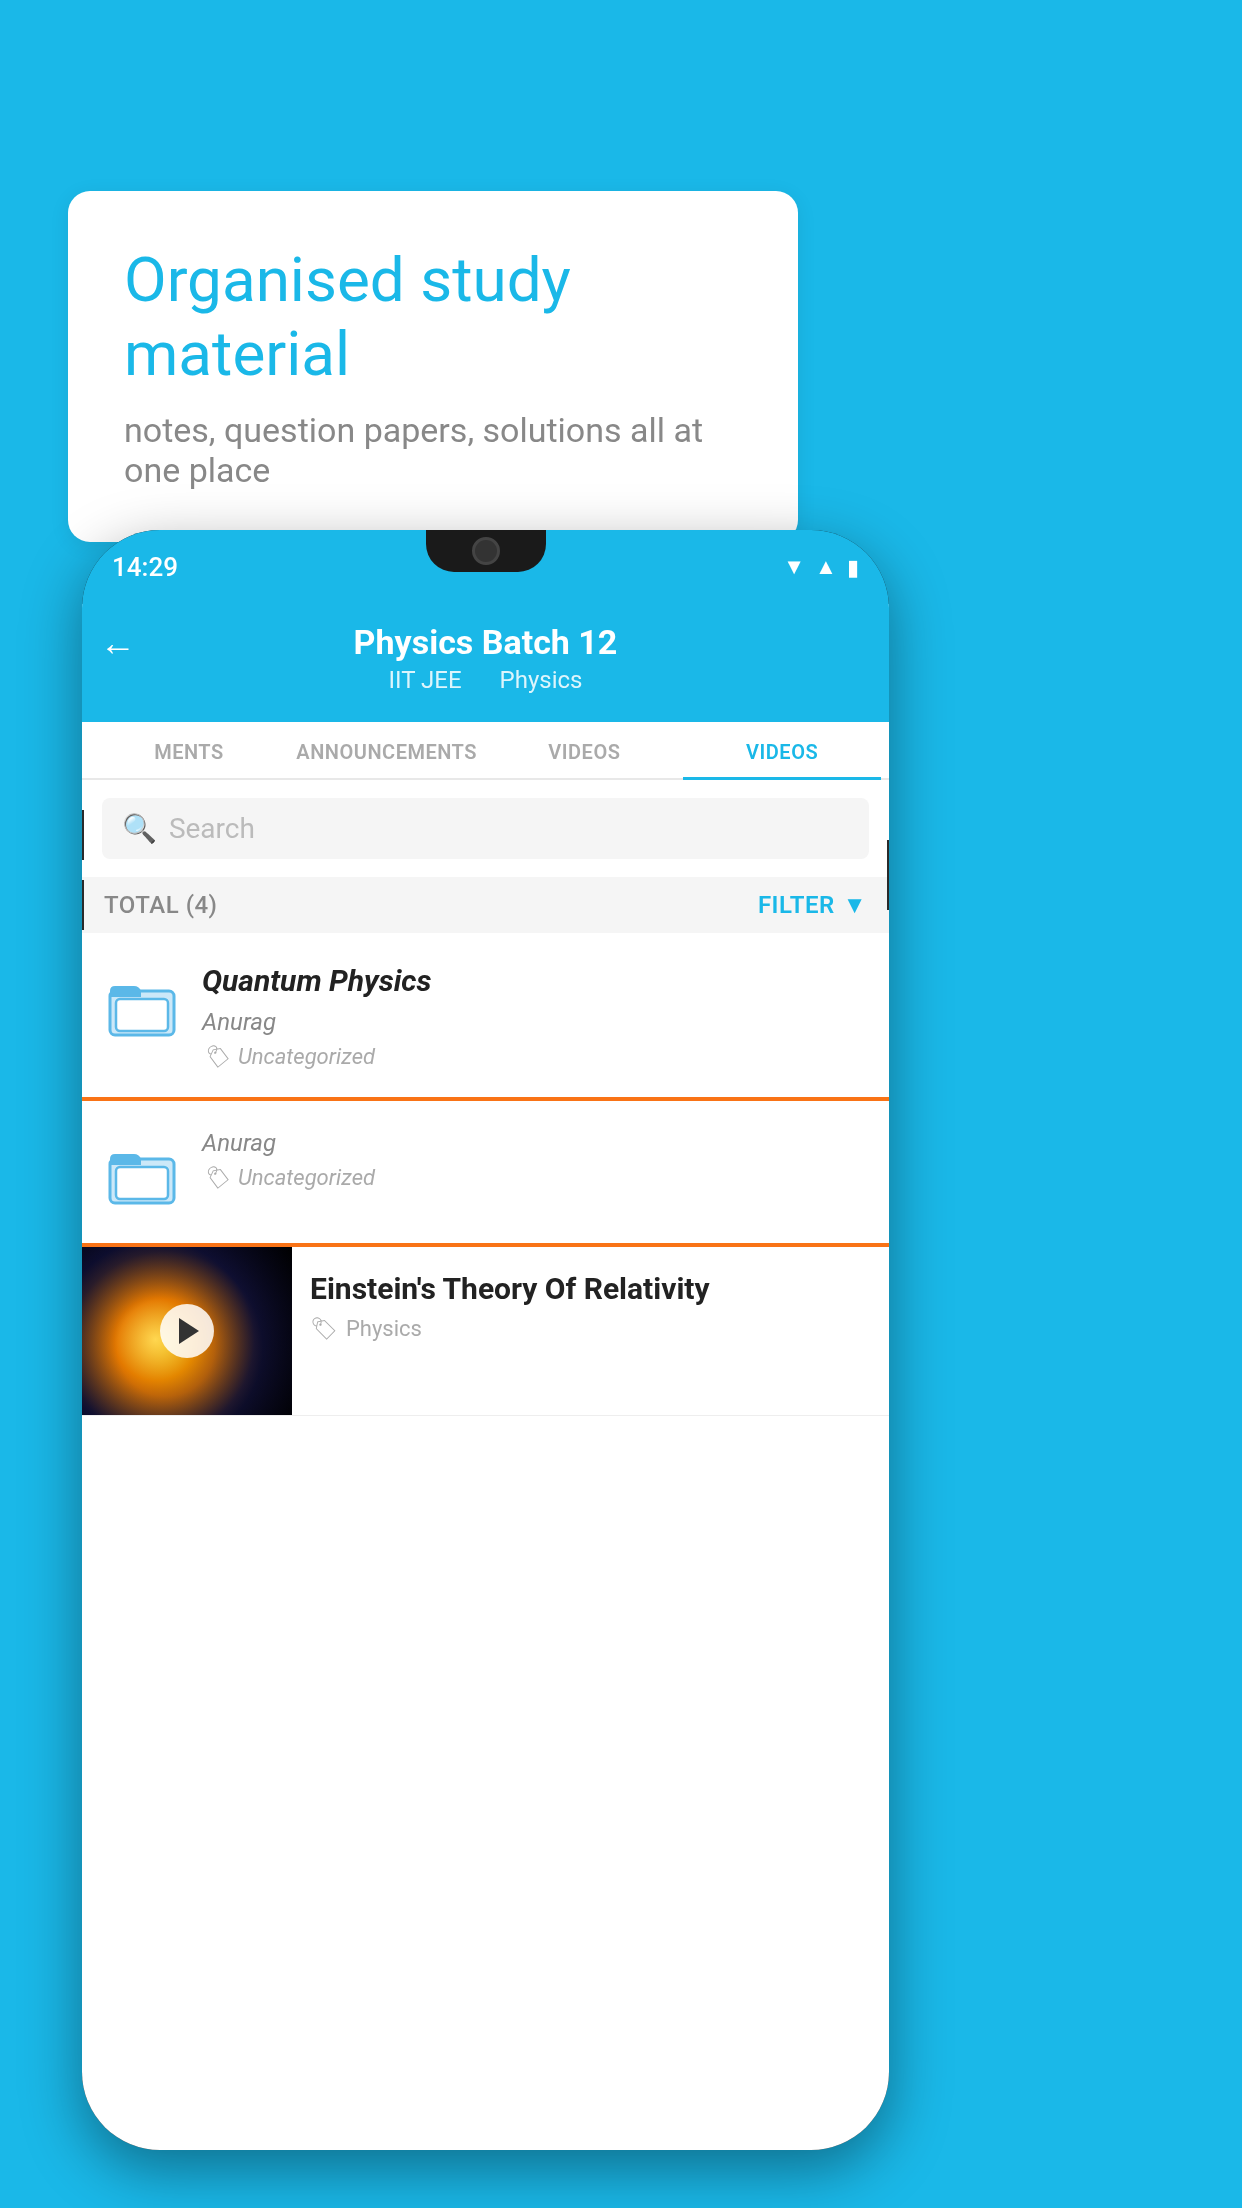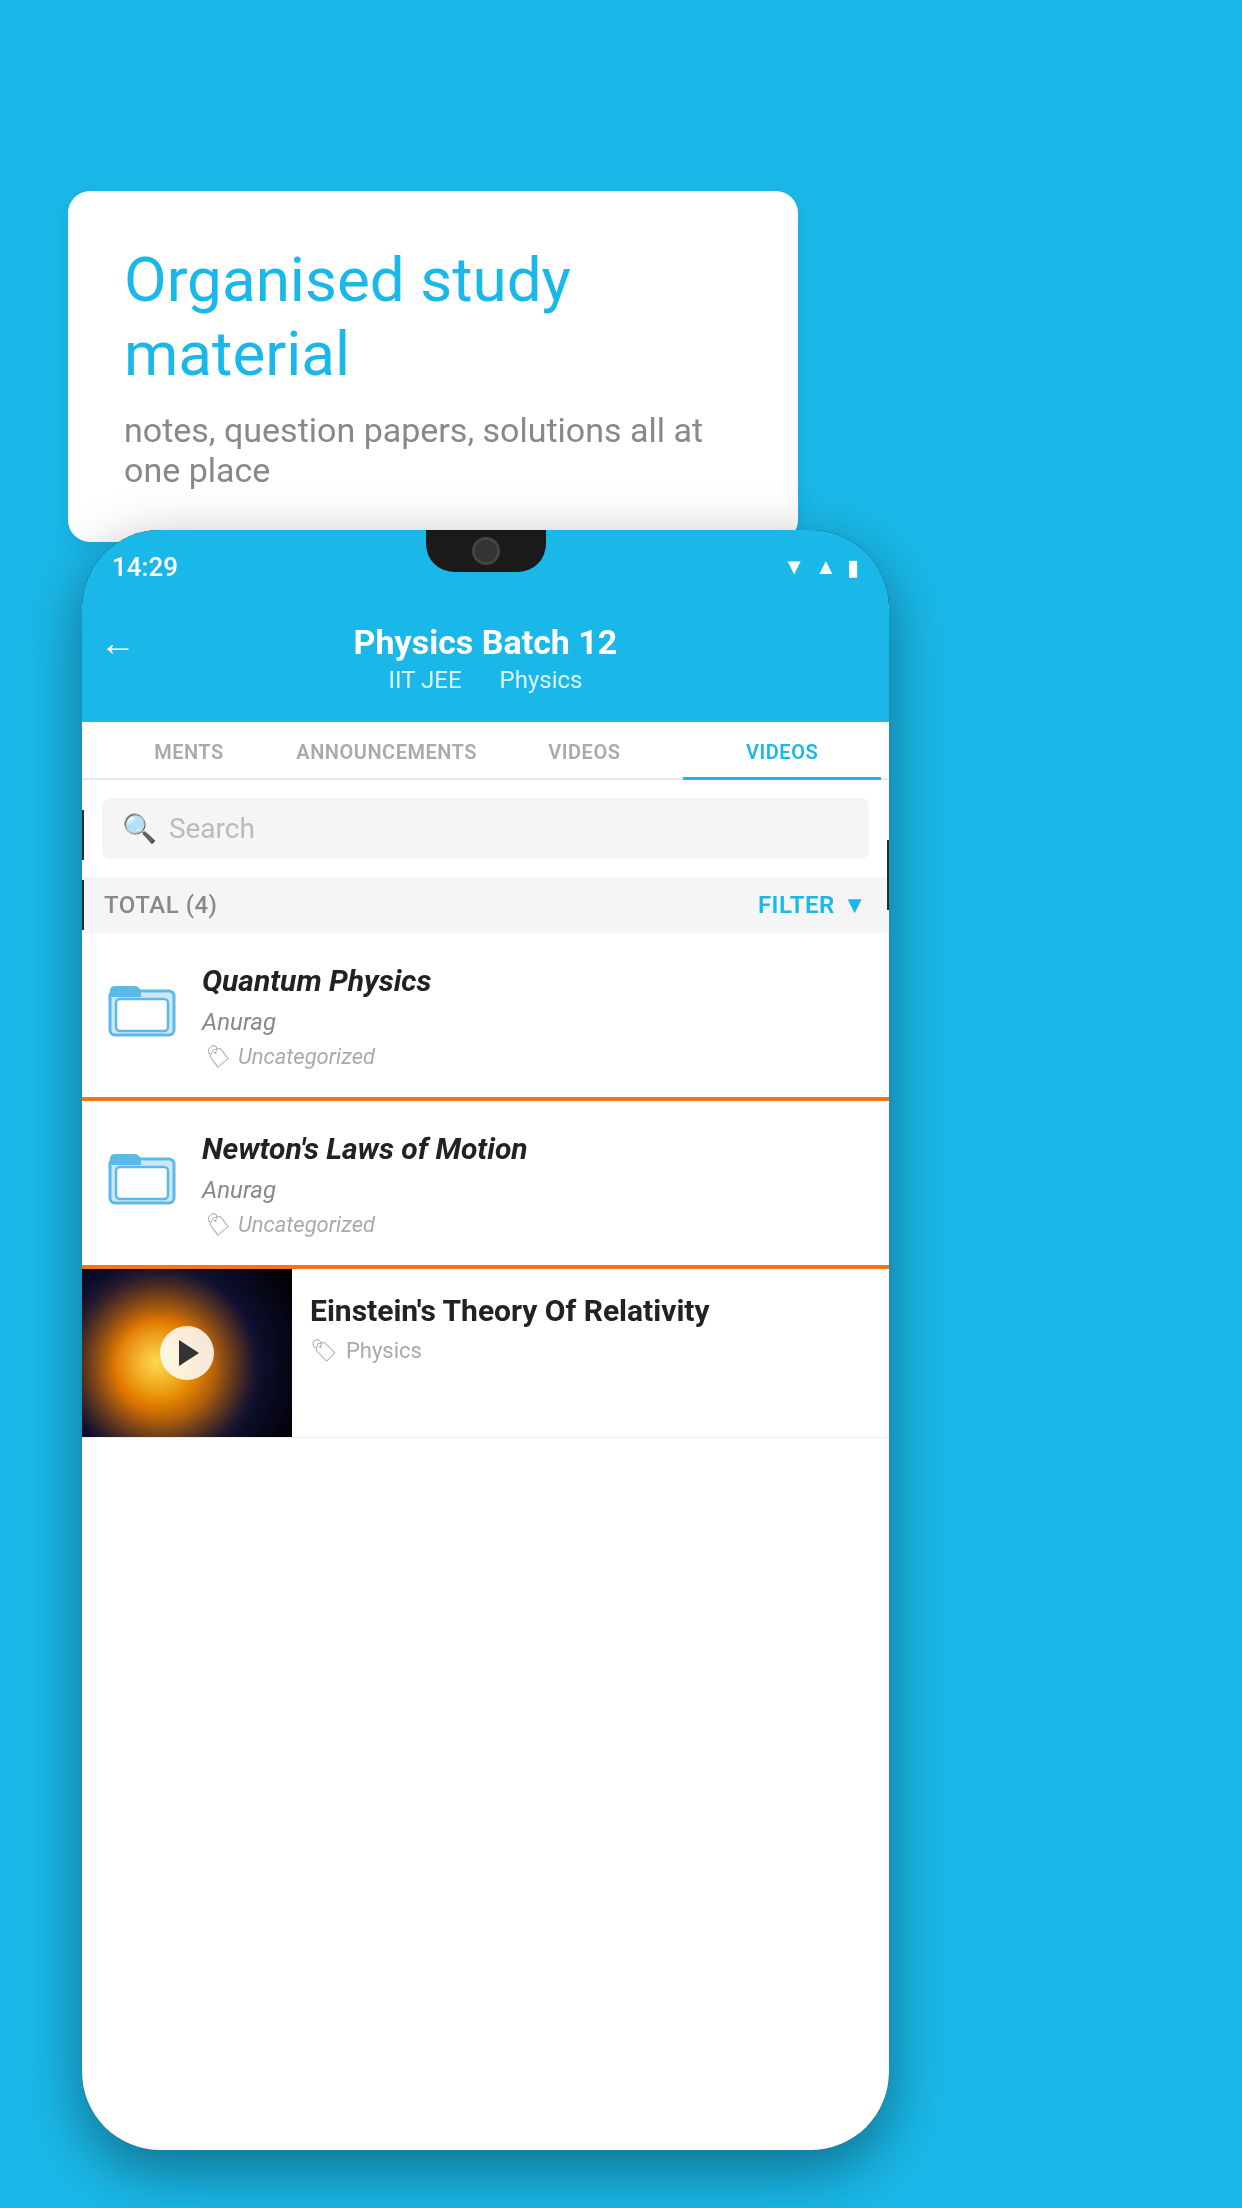--- a/index.html
+++ b/index.html
@@ -500,21 +500,20 @@
 
       <div class="video-item">
         <div class="video-thumb-icon">
           <svg class="folder-icon-svg" viewBox="0 0 72 72" fill="none" xmlns="http://www.w3.org/2000/svg">
             <rect x="4" y="20" width="64" height="44" rx="5" fill="#cce8f8" stroke="#5bb8e8" stroke-width="3"></rect>
             <path d="M4 26 L4 20 Q4 15 9 15 L28 15 Q33 15 35 20 L35 26 Z" fill="#5bb8e8"></path>
             <rect x="10" y="28" width="52" height="32" rx="4" fill="white" stroke="#5bb8e8" stroke-width="2.5"></rect>
           </svg>
         </div>
         <div class="video-info">
-          <div class="video-title">Newton's Laws of Motion</div>
           <div class="video-author">Anurag</div>
           <div class="video-tag">
             <span class="tag-icon">🏷</span>
             <span class="tag-text">Uncategorized</span>
           </div>
         </div>
       </div>
 
       <div class="video-item-thumb">
         <div class="thumb-image">

